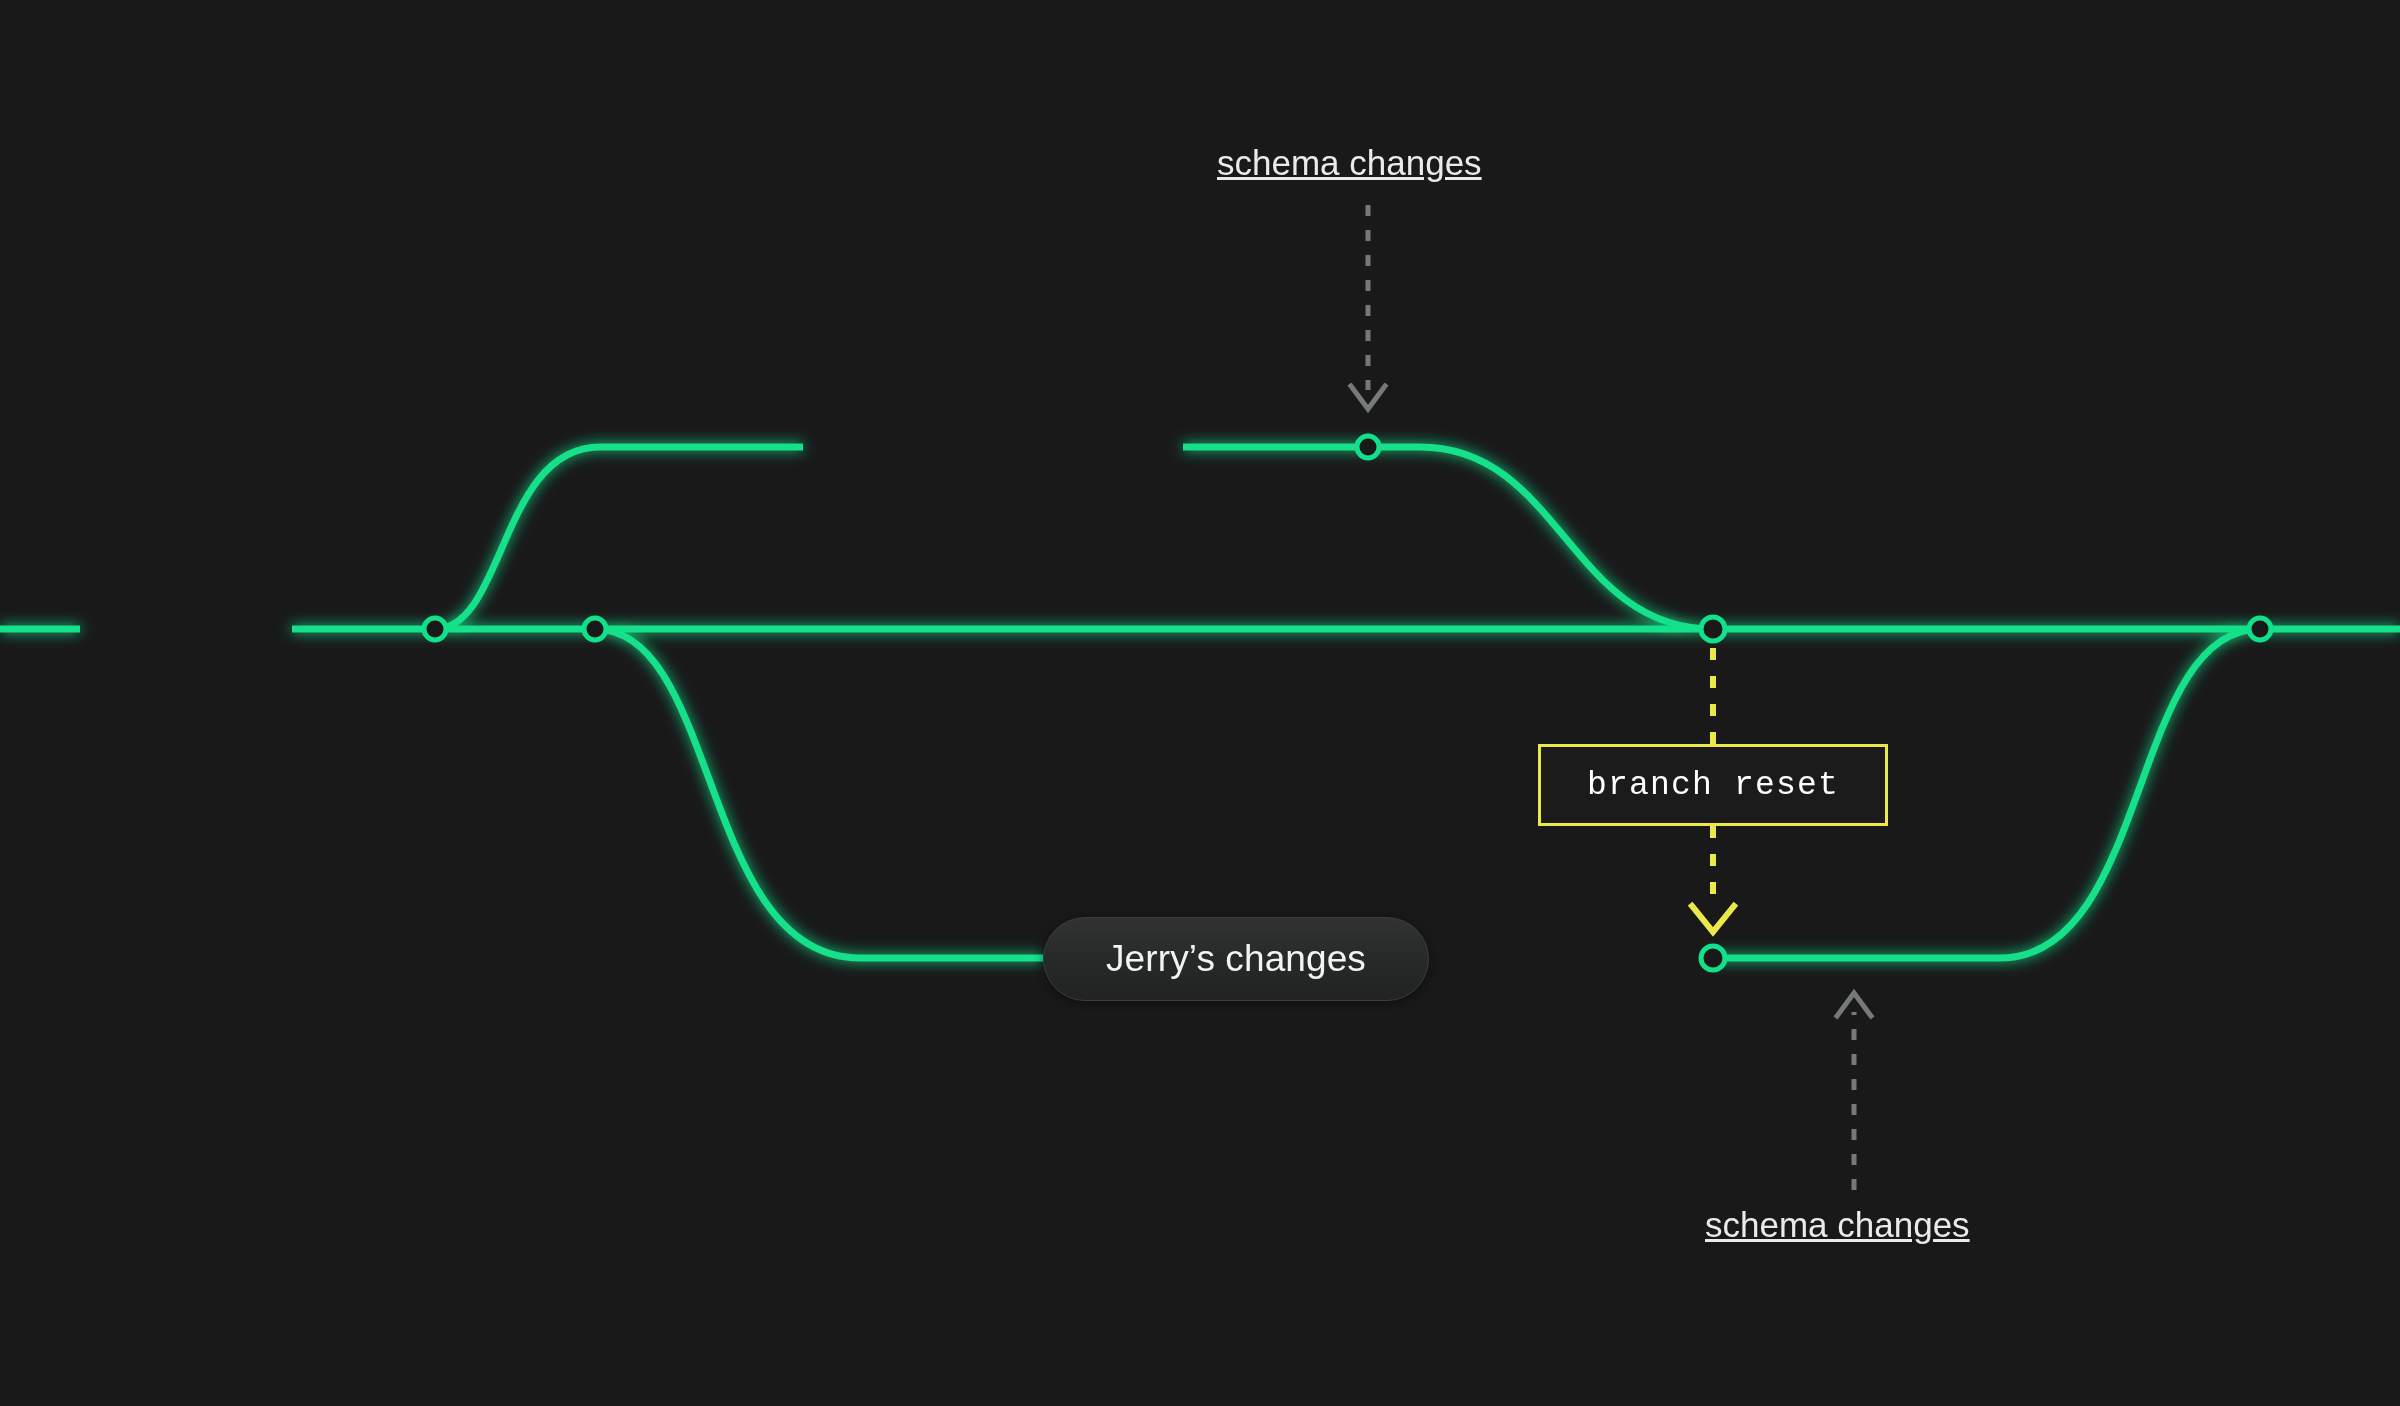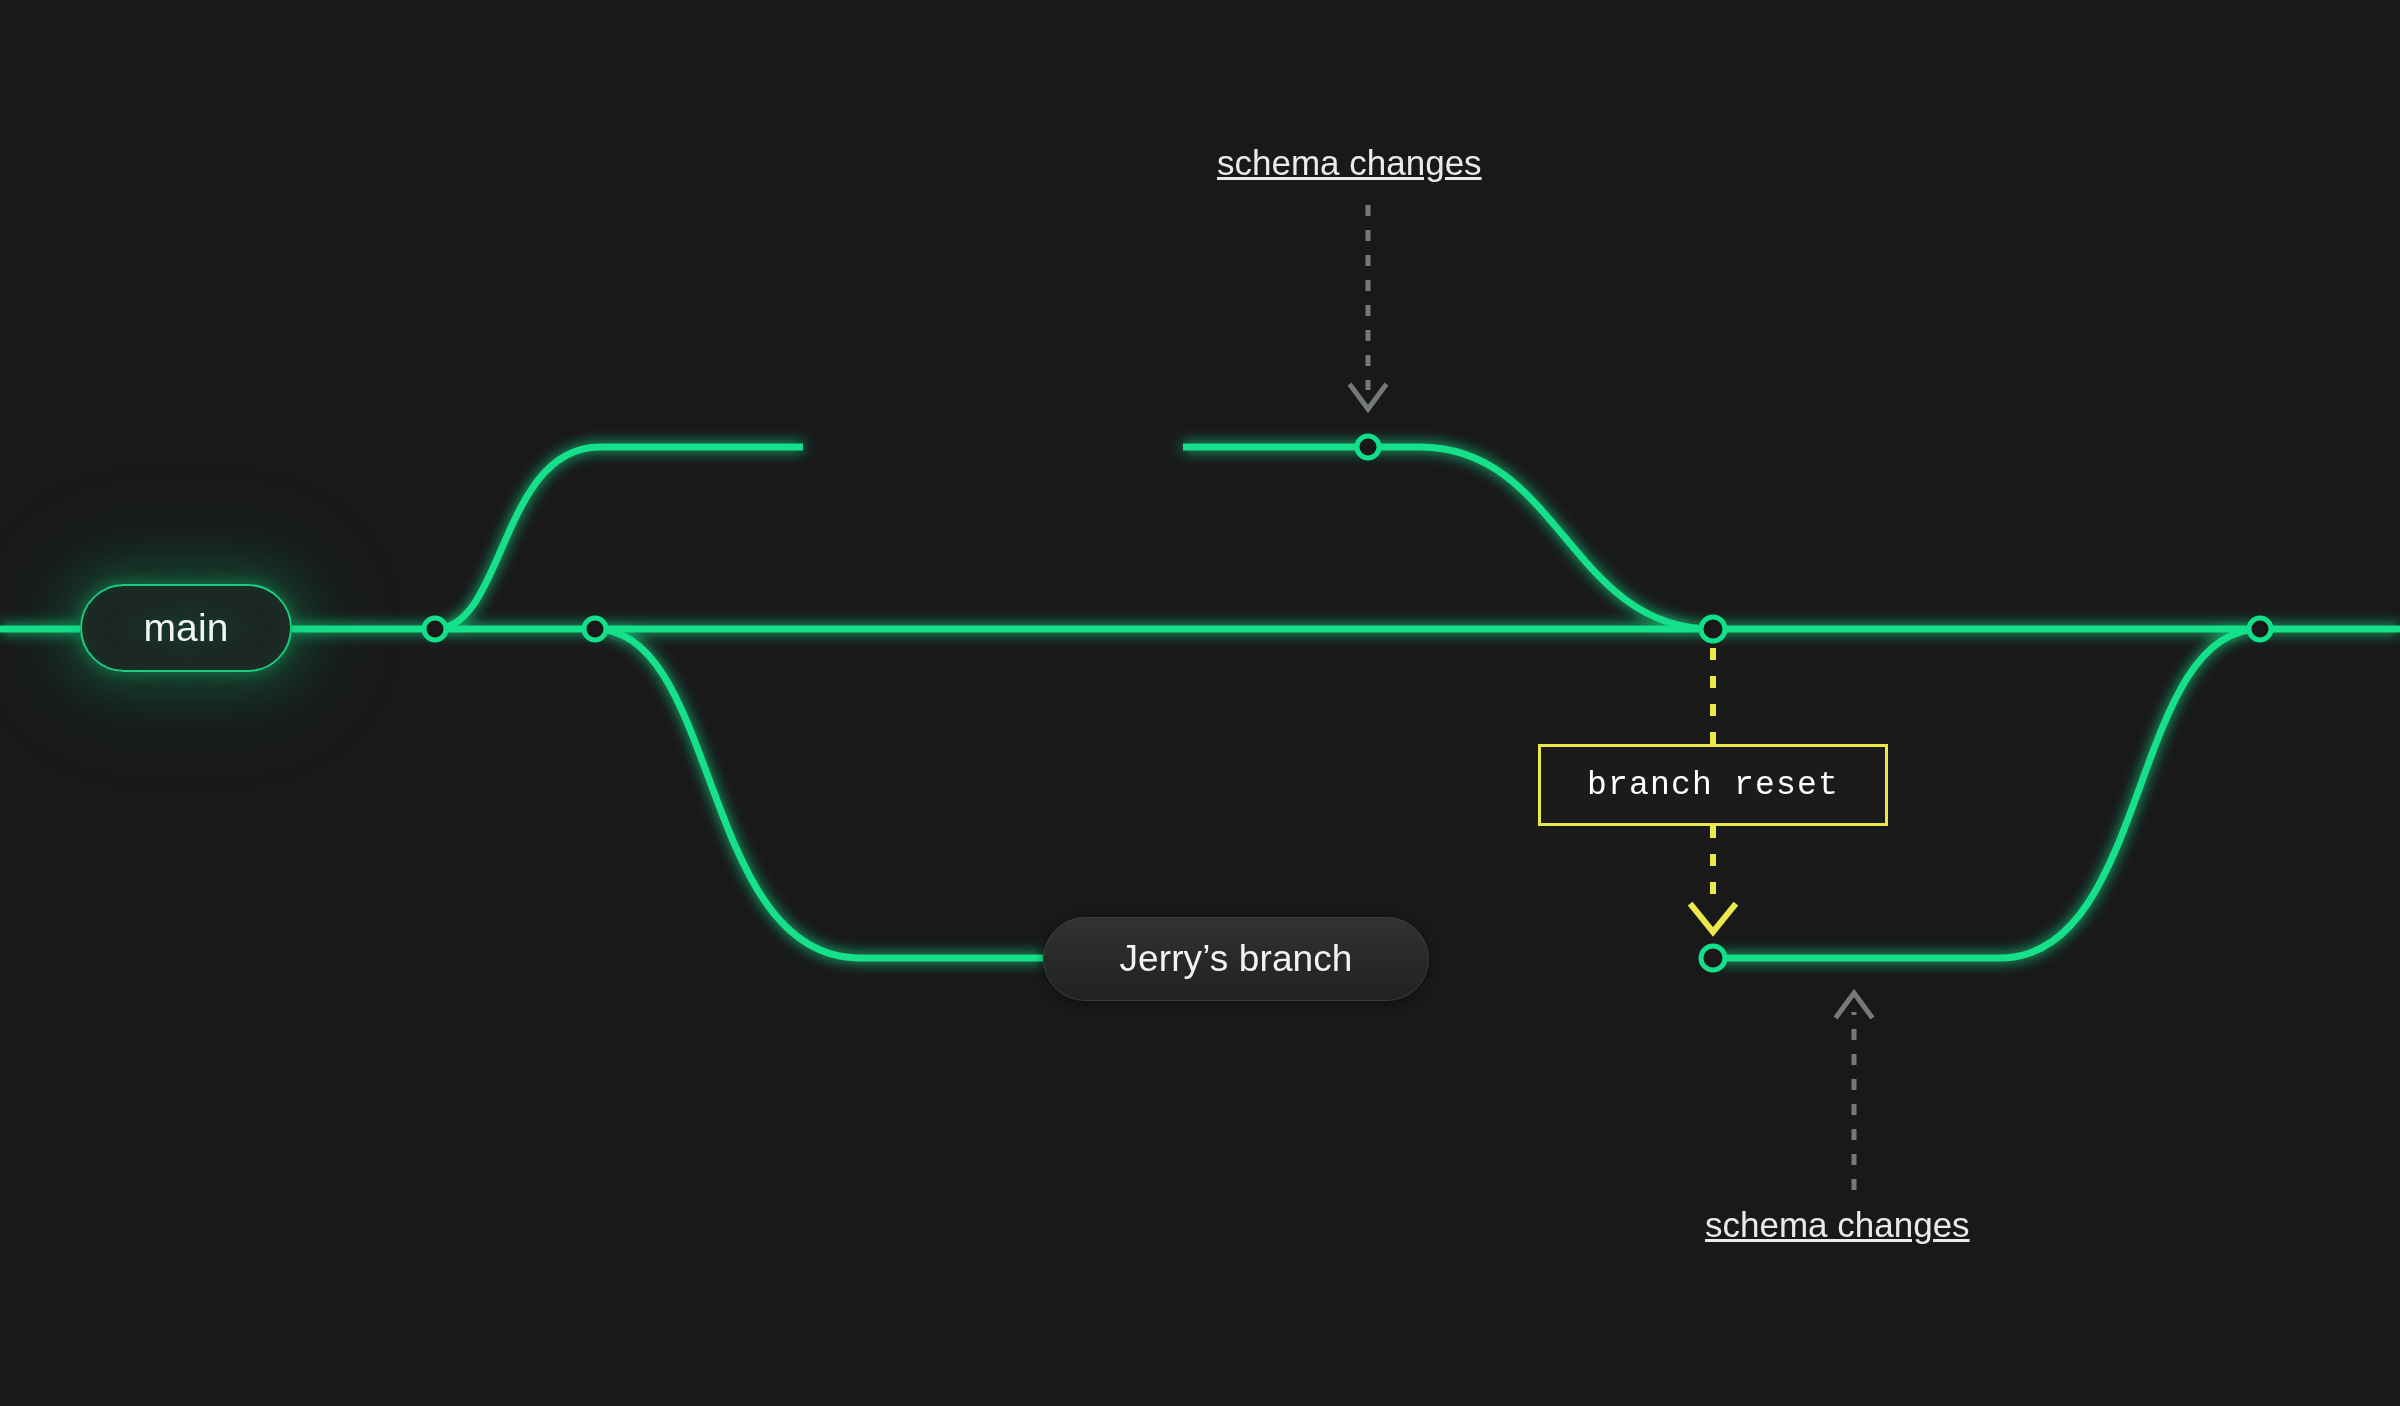--- a/index.html
+++ b/index.html
@@ -150,24 +150,23 @@
       <path d="M 1368 205 L 1368 390" fill="none" stroke="#76797a" stroke-width="5" stroke-dasharray="11 14" stroke-linecap="butt"></path>
       <path d="M 1351 386 L 1368 409 L 1385 386" fill="none" stroke="#76797a" stroke-width="5" stroke-linecap="square" stroke-linejoin="miter"></path>
     </g>
 
     <g>
       <path d="M 1854 1190 L 1854 1012" fill="none" stroke="#76797a" stroke-width="5" stroke-dasharray="11 14" stroke-linecap="butt"></path>
       <path d="M 1837 1016 L 1854 993 L 1871 1016" fill="none" stroke="#76797a" stroke-width="5" stroke-linecap="square" stroke-linejoin="miter"></path>
     </g>
   </svg>
 
-  <div class="pill pill-main">main</div>
 
 
-  <div class="pill pill-branch pill-jerry">Jerry’s branch</div>
+  <div class="pill pill-branch pill-jerry">Jerry’s changes</div>
 
   <div class="callout-box">branch reset</div>
 
   <div class="annot annot-top">schema changes</div>
 
   <div class="annot annot-bottom">schema changes</div>
 
 </div>
 
 </body></html>

